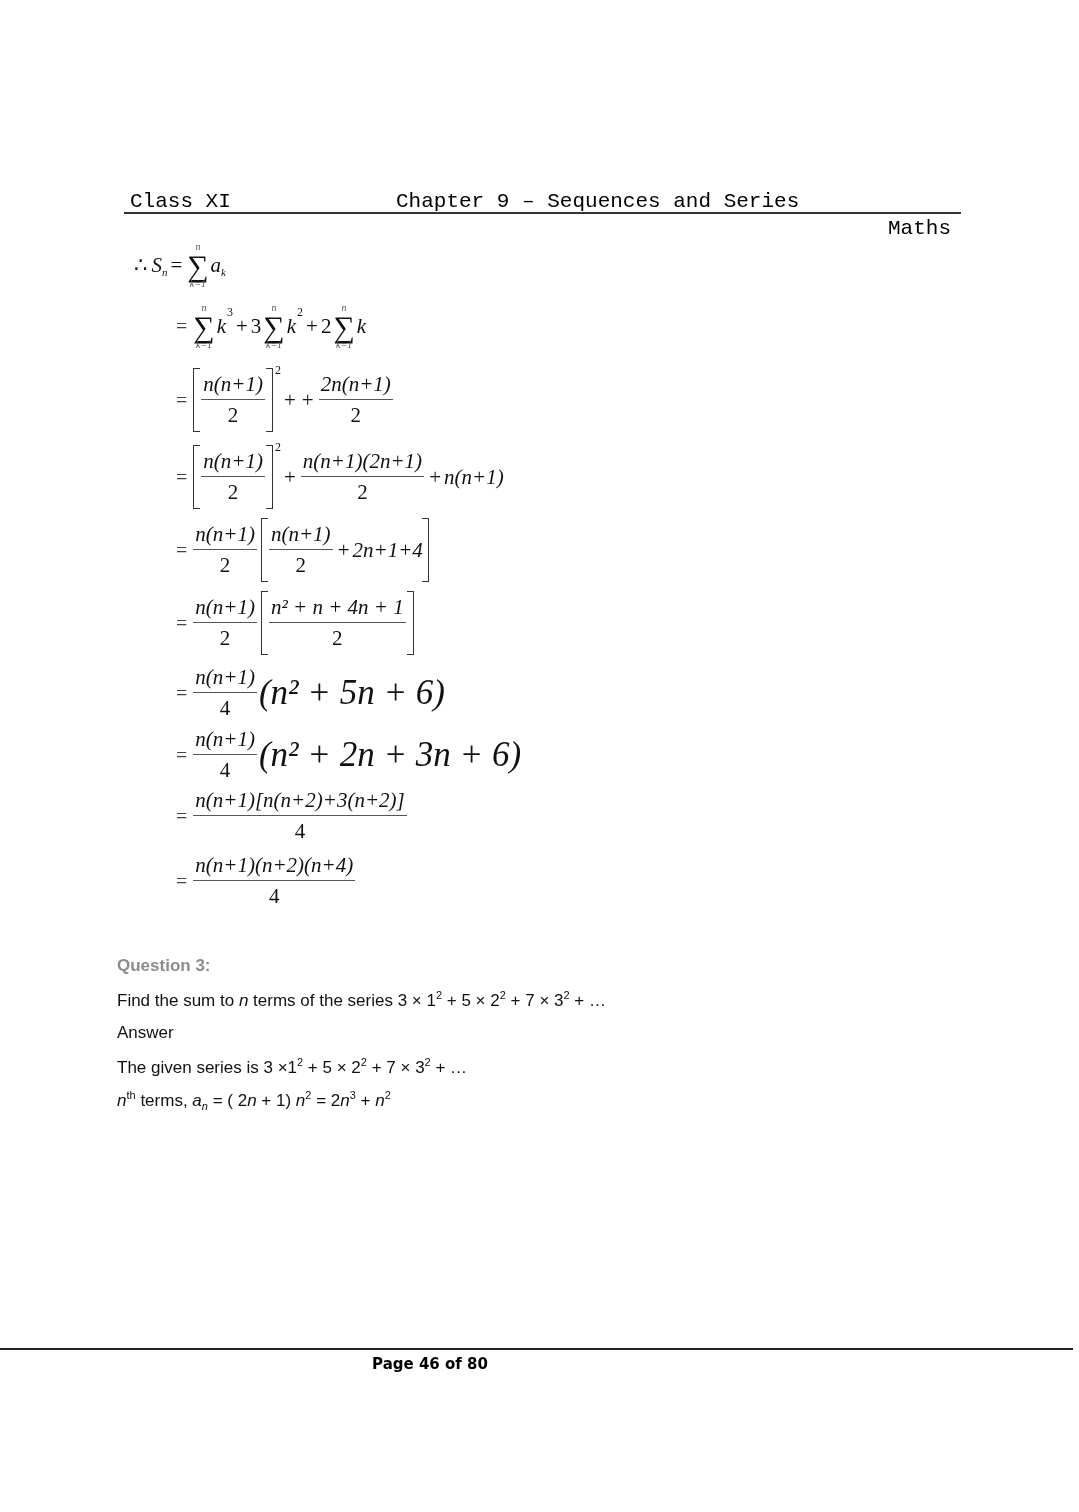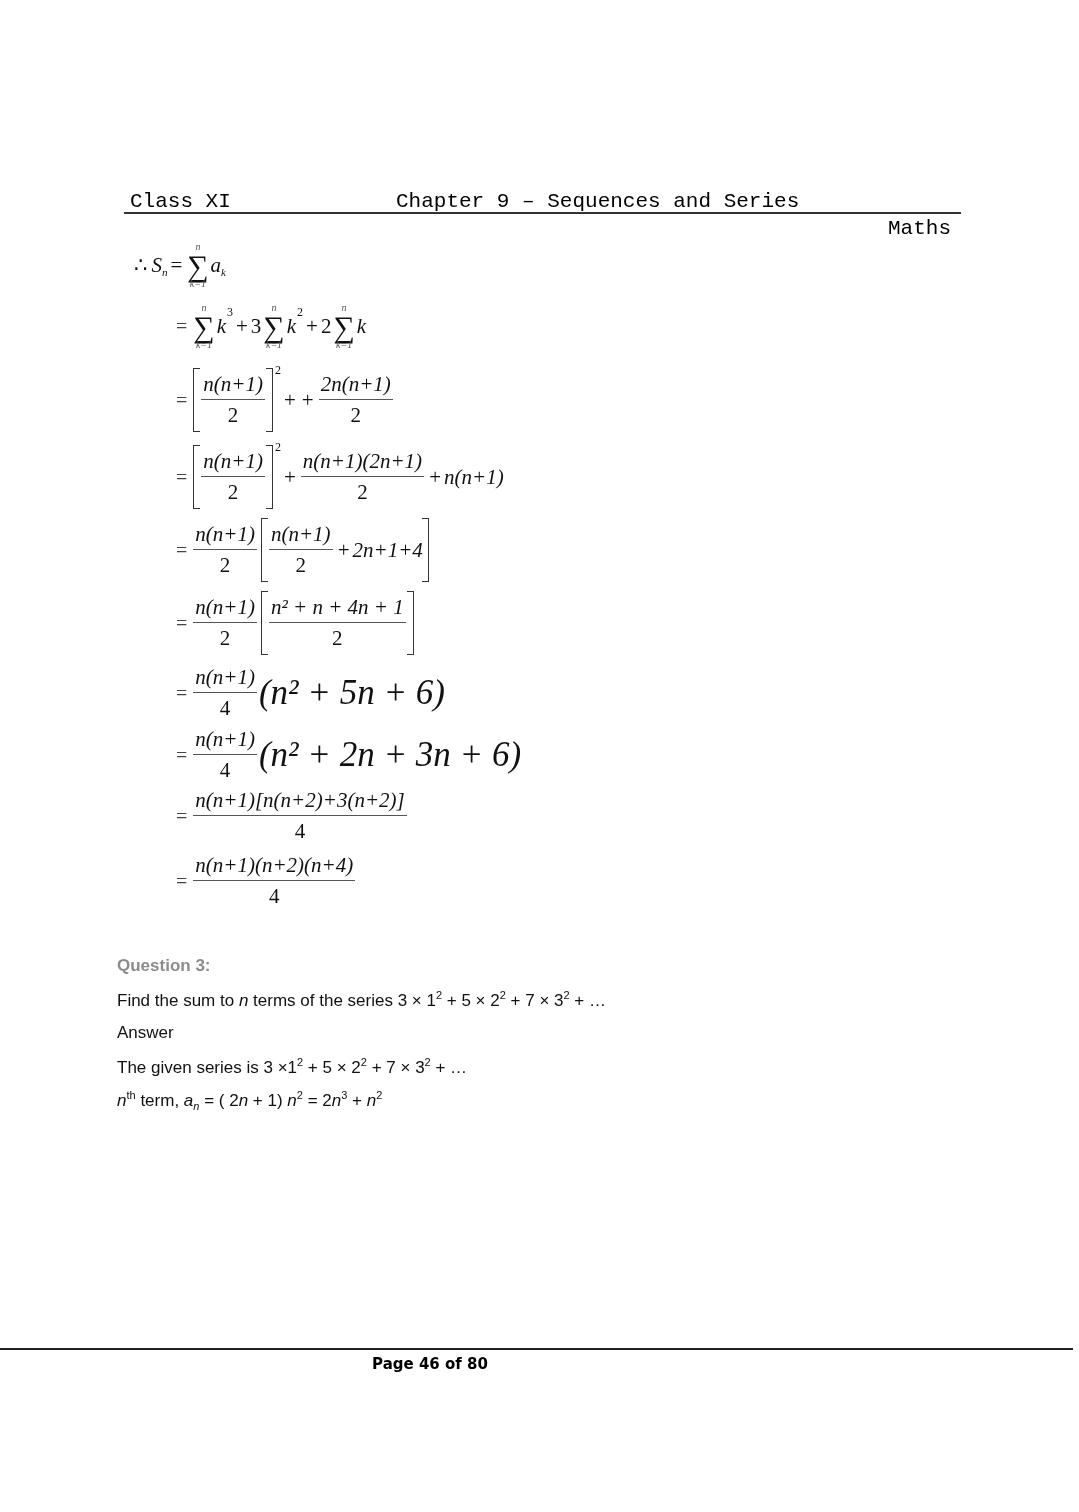--- a/index.html
+++ b/index.html
@@ -196,17 +196,17 @@
   <span>Find the sum to </span><i>n</i><span> terms of the series 3 × 1</span><sup>2</sup><span> + 5 × 2</span><sup>2</sup><span> + 7 × 3</span><sup>2</sup><span> + …</span>
 </div>
 
 <div class="txt" style="top:1023px;">Answer</div>
 
 <div class="txt" style="top:1056px;">
   <span>The given series is 3 ×1</span><sup>2</sup><span> + 5 × 2</span><sup>2</sup><span> + 7 × 3</span><sup>2</sup><span> + …</span>
 </div>
 
 <div class="txt" style="top:1089px;">
-  <i>n</i><sup>th</sup><span> term, </span><i>a</i><sub><i>n</i></sub><span> = ( 2</span><i>n</i><span> + 1) </span><i>n</i><sup>2</sup><span> = 2</span><i>n</i><sup>3</sup><span> + </span><i>n</i><sup>2</sup>
+  <i>n</i><sup>th</sup><span> terms, </span><i>a</i><sub><i>n</i></sub><span> = ( 2</span><i>n</i><span> + 1) </span><i>n</i><sup>2</sup><span> = 2</span><i>n</i><sup>3</sup><span> + </span><i>n</i><sup>2</sup>
 </div>
 
 <div class="footline"></div>
 <div class="foot">Page 46 of 80</div>
 
 </body></html>

